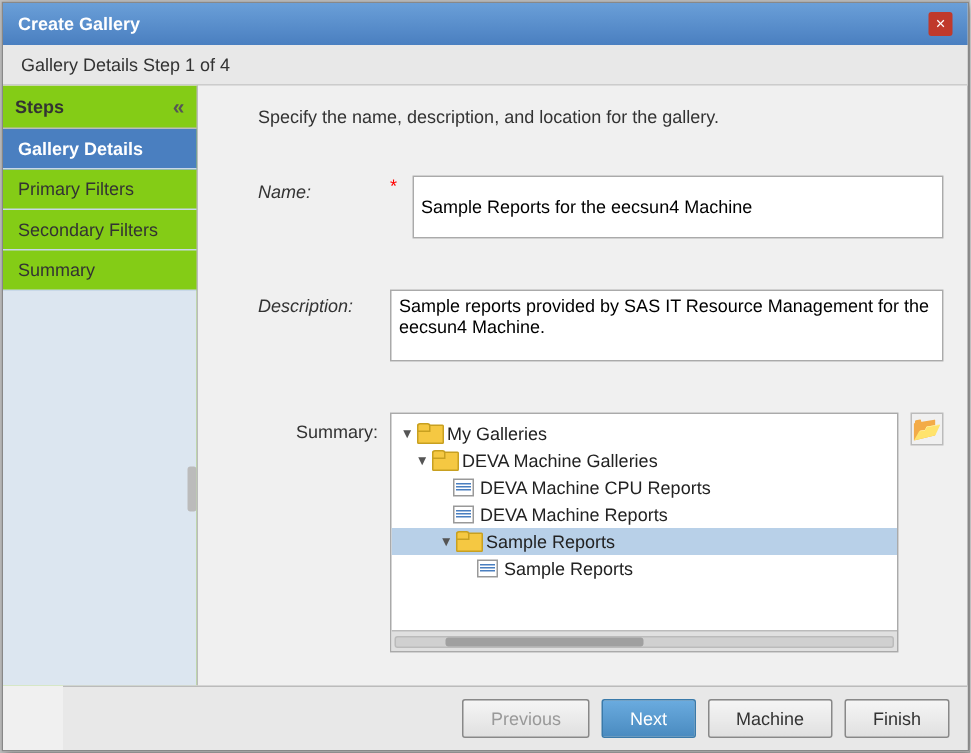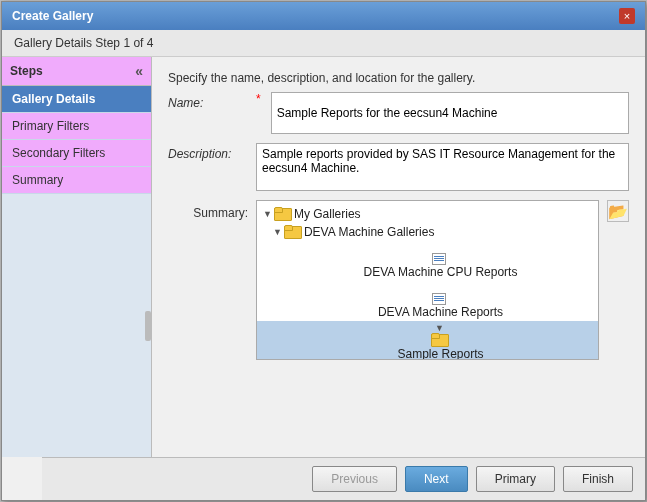--- a/index.html
+++ b/index.html
@@ -49,22 +49,22 @@
       color: #333;
     }
 
     .content-area {
       display: flex;
       flex: 1;
       overflow: hidden;
     }
 
     .sidebar {
-      width: 150px;
-      background: #f0abfc;
+      width: 130px;
+      background: #84cc16;
       border-right: 1px solid #bbb;
       display: flex;
       flex-direction: column;
     }
 
     .sidebar-header {
       display: flex;
       justify-content: space-between;
       align-items: center;
       padding: 6px 8px;
@@ -108,22 +108,23 @@
       background: #bbb;
       border-radius: 2px;
       cursor: col-resize;
     }
 
     .main-panel {
       flex: 1;
       padding: 14px 16px;
       display: flex;
       flex-direction: column;
-      gap: 3px;
+      gap: 28px;
       overflow-y: auto;
+      margin-left: 24px;
     }
 
     .instruction {
       font-size: 12px;
       color: #333;
       margin-bottom: 4px;
     }
 
     .form-row {
       display: flex;
@@ -200,21 +201,21 @@
       padding: 2px 6px;
       cursor: pointer;
       white-space: nowrap;
     }
 
     .tree-item.selected {
       background: #b8d0e8;
     }
 
     .tree-indent-1 { padding-left: 16px; }
-    .tree-indent-2 { padding-left: 32px; flex-direction: column; }
+    .tree-indent-2 { padding-left: 32px; }
     .tree-indent-3 { padding-left: 48px; }
 
     .tree-arrow {
       font-size: 9px;
       margin-right: 2px;
       color: #555;
     }
 
     .folder-icon {
       width: 16px;
@@ -478,16 +479,16 @@
           <span style="font-size:16px;">📂</span>
         </button>
       </div>
 
     </div>
   </div>
 
   <div class="footer">
     <button class="btn" disabled="">Previous</button>
     <button class="btn btn-primary">Next</button>
-    <button class="btn">Primary</button>
+    <button class="btn">Machine</button>
     <button class="btn">Finish</button>
   </div>
 </div>
 
 </body></html>

